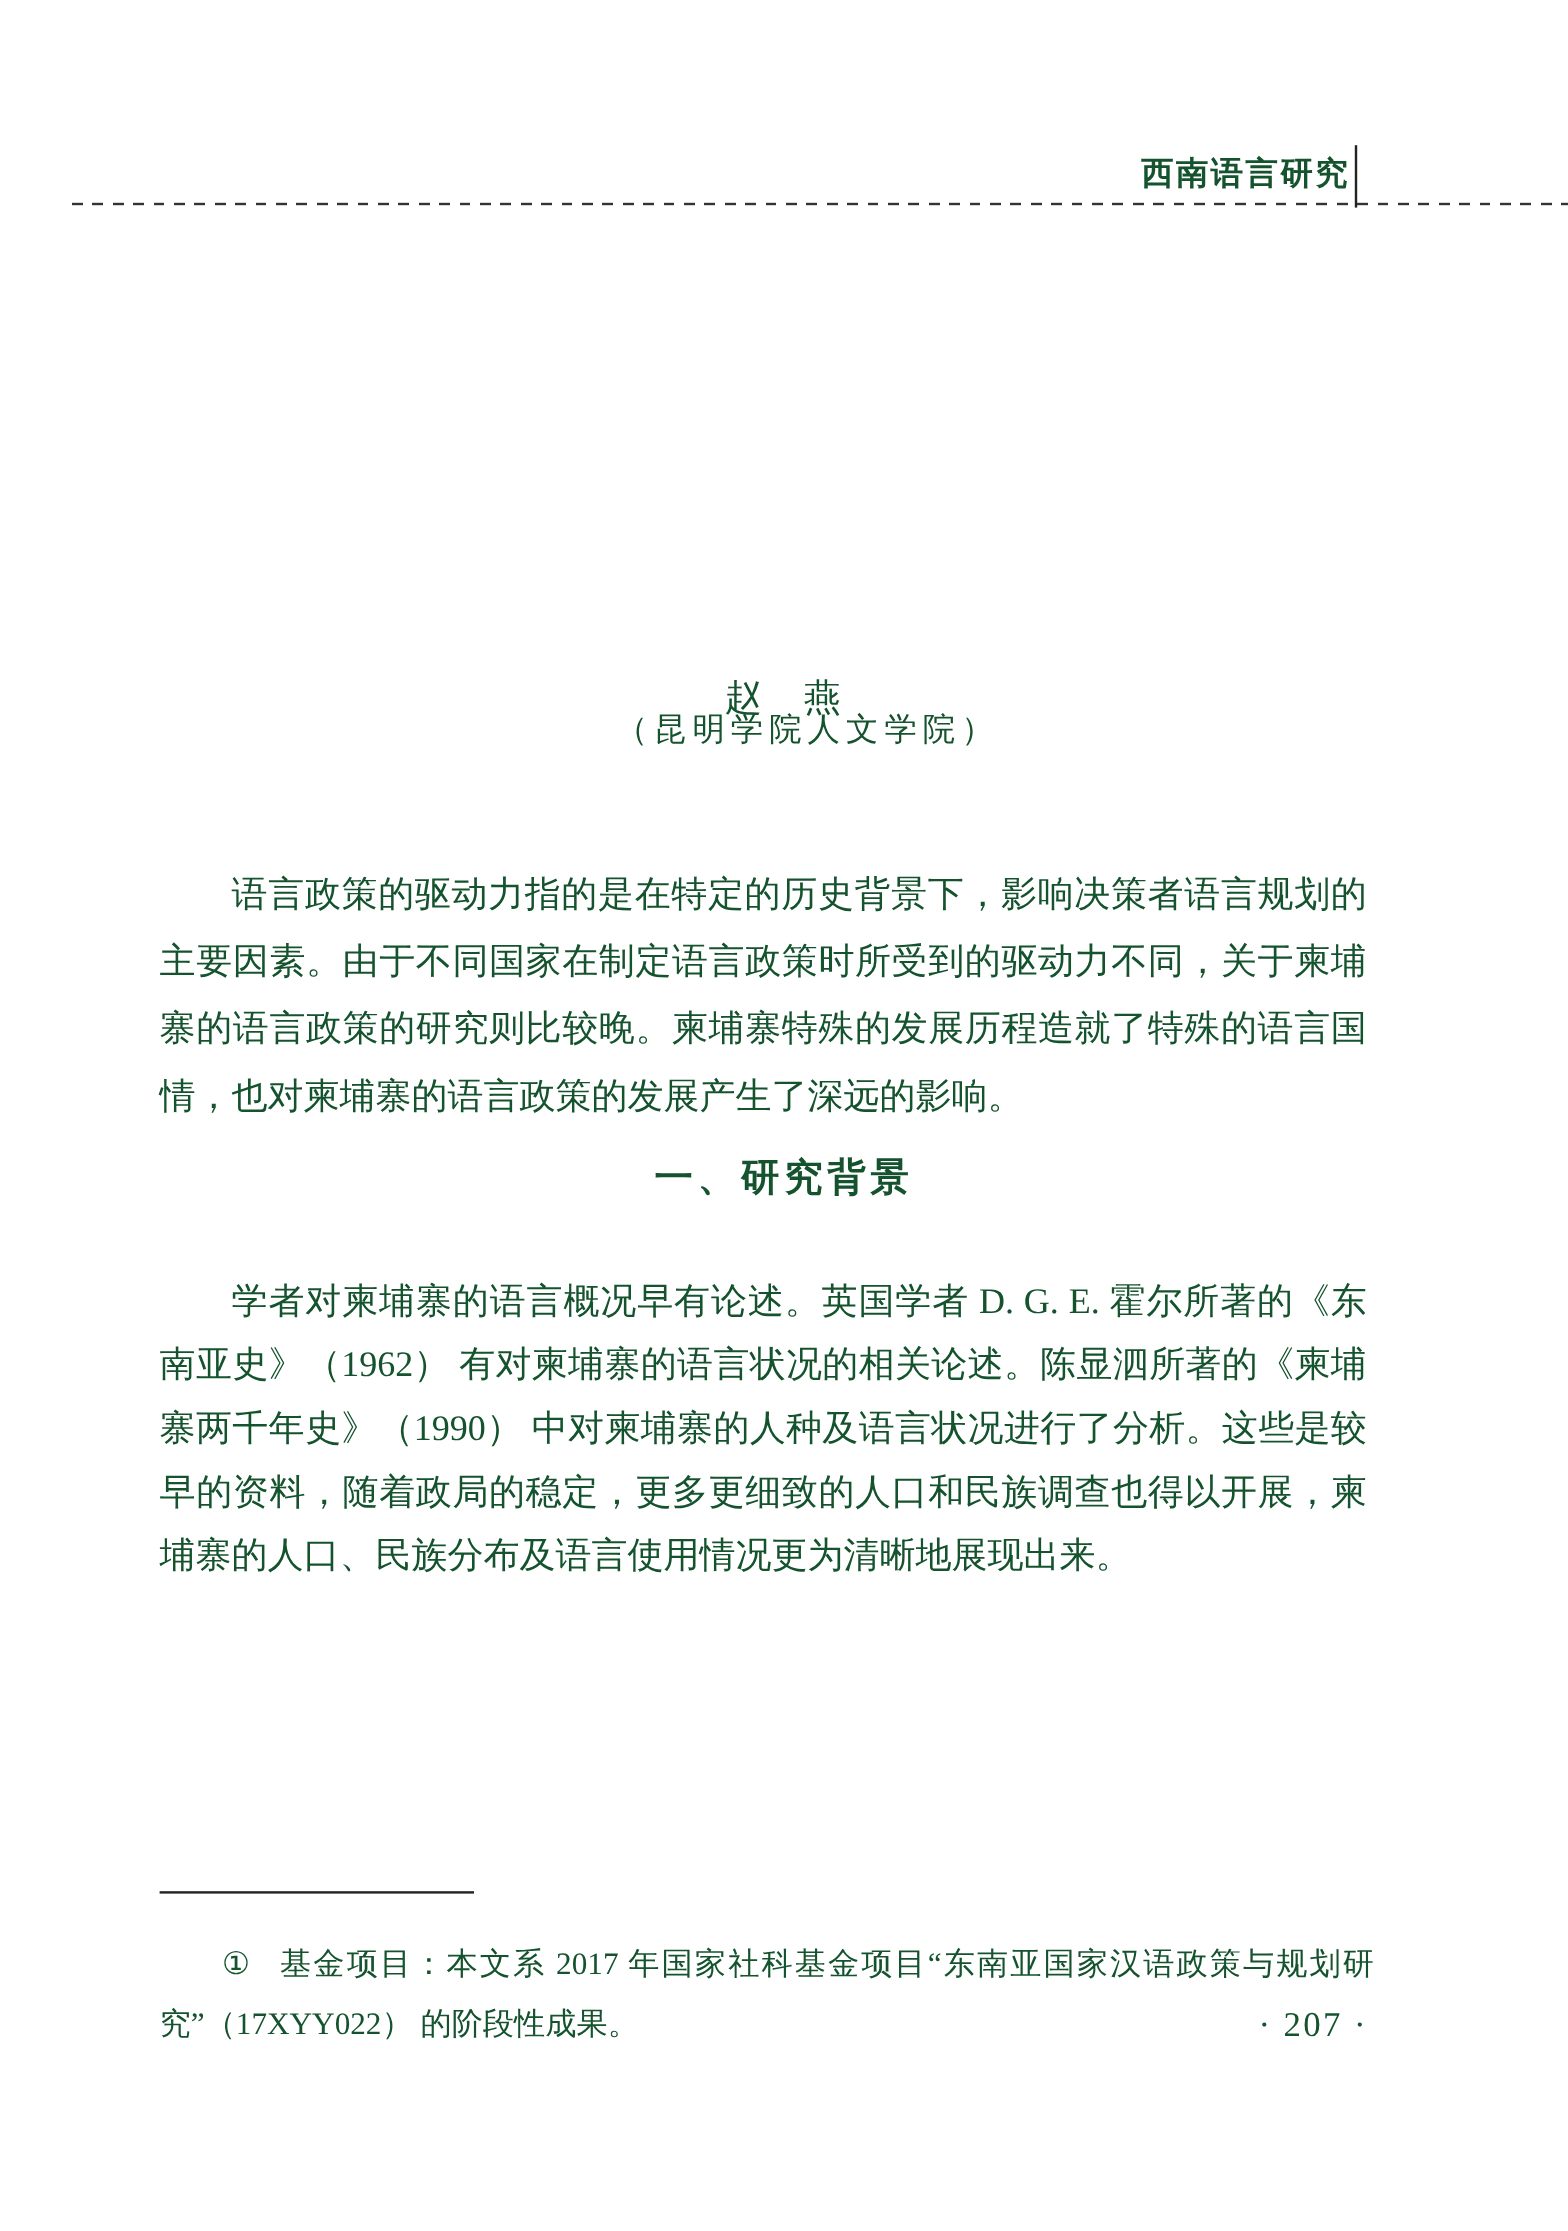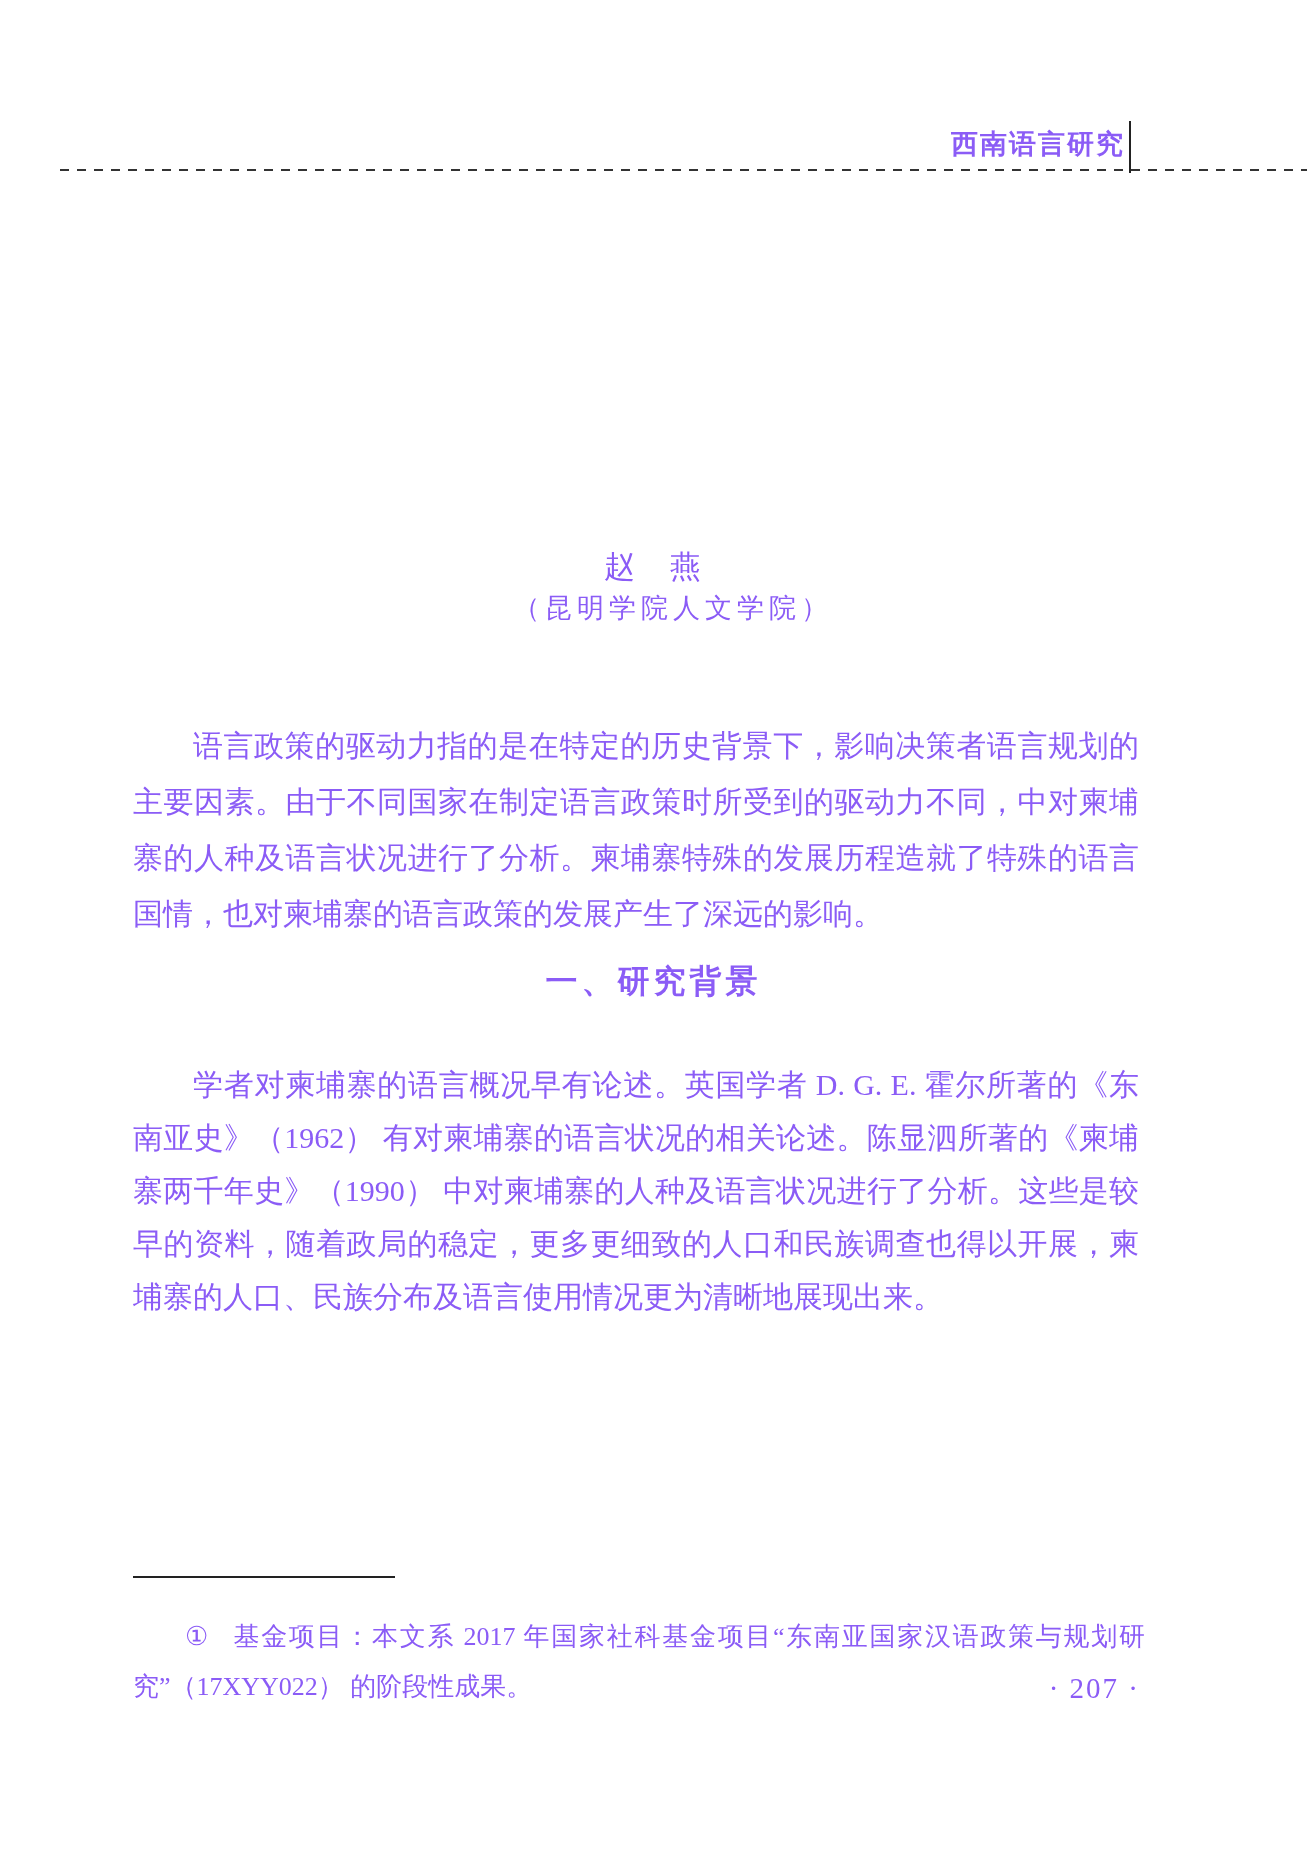--- a/index.html
+++ b/index.html
@@ -5,21 +5,21 @@
   html, body {
     margin: 0;
     padding: 0;
     background: #ffffff;
   }
   .page {
     position: relative;
     width: 1307px;
     height: 1859px;
     background: #ffffff;
-    color: #8b5cf6;
+    color: #14532d;
     font-family: "Liberation Serif", "DejaVu Serif", serif;
     overflow: hidden;
   }
 
   
   .journal-header-title {
     position: absolute;
     top: 126px;
     right: 182px;
     font-size: 27px;
@@ -60,21 +60,21 @@
   .article-title sup {
     font-size: 0.52em;
     font-weight: normal;
     vertical-align: 18px;
     letter-spacing: 0;
   }
   .author-name {
     position: absolute;
     left: 0;
     right: 0;
-    top: 546px;
+    top: 561px;
     text-align: center;
     font-size: 31px;
     letter-spacing: 2px;
   }
   .author-affiliation {
     position: absolute;
     left: 0;
     right: 0;
     top: 590px;
     text-align: center;
@@ -167,21 +167,21 @@
   <div class="journal-header-title">西南语言研究</div>
   <div class="header-divider-bar"></div>
   <div class="header-dashed-line"></div>
 
 
   <div class="author-name">赵　燕</div>
 
   <div class="author-affiliation">（昆明学院人文学院）</div>
 
   <div class="abstract-block">
-    <p>语言政策的驱动力指的是在特定的历史背景下，影响决策者语言规划的主要因素。由于不同国家在制定语言政策时所受到的驱动力不同，中对柬埔寨的人种及语言状况进行了分析。柬埔寨特殊的发展历程造就了特殊的语言国情，也对柬埔寨的语言政策的发展产生了深远的影响。</p>
+    <p>语言政策的驱动力指的是在特定的历史背景下，影响决策者语言规划的主要因素。由于不同国家在制定语言政策时所受到的驱动力不同，关于柬埔寨的语言政策的研究则比较晚。柬埔寨特殊的发展历程造就了特殊的语言国情，也对柬埔寨的语言政策的发展产生了深远的影响。</p>
   </div>
 
   <h2 class="section-heading">一、研究背景</h2>
 
   <div class="body-block">
     <p>学者对柬埔寨的语言概况早有论述。英国学者 D. G. E. 霍尔所著的《东南亚史》（1962） 有对柬埔寨的语言状况的相关论述。陈显泗所著的《柬埔寨两千年史》（1990） 中对柬埔寨的人种及语言状况进行了分析。这些是较早的资料，随着政局的稳定，更多更细致的人口和民族调查也得以开展，柬埔寨的人口、民族分布及语言使用情况更为清晰地展现出来。</p>
   </div>
 
   <div class="footnote-rule"></div>
   <div class="footnote-block">

